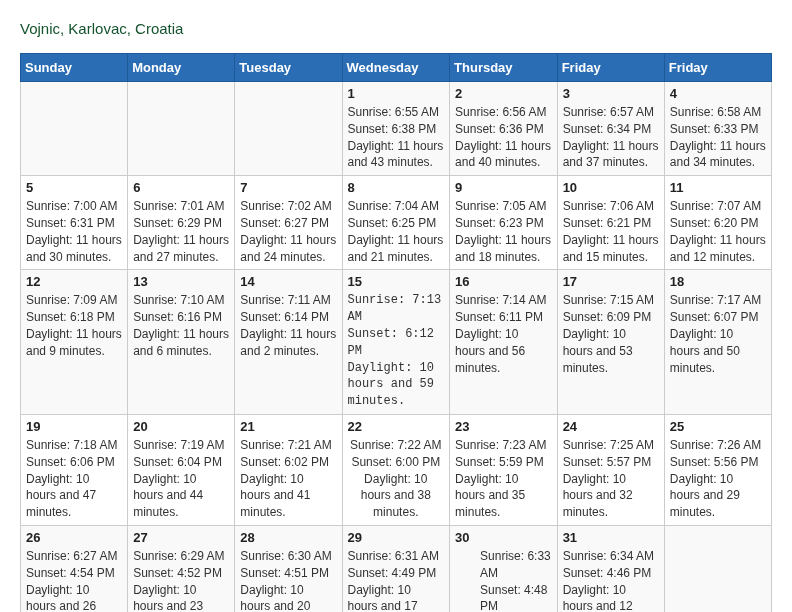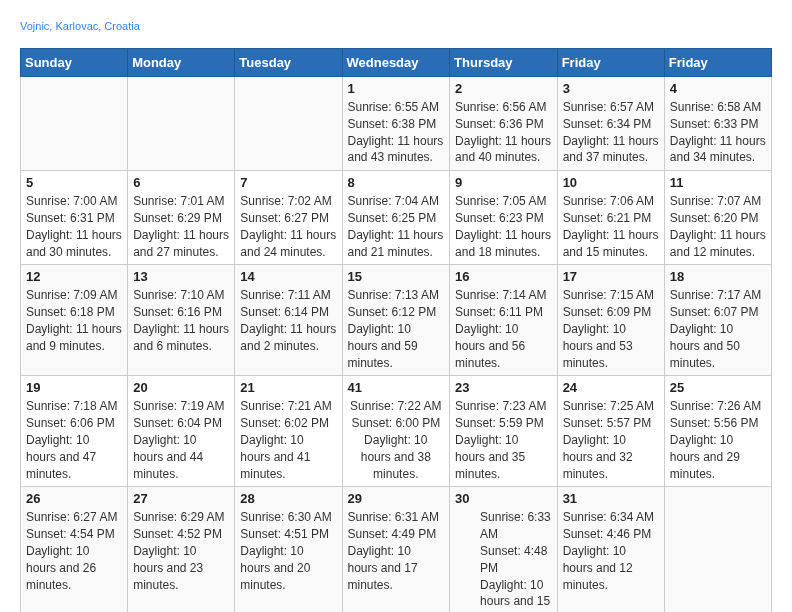--- a/index.html
+++ b/index.html
@@ -36,22 +36,22 @@
     }
     .title-block {
       text-align: right;
     }
     .month-title {
       font-size: 36px;
       font-weight: bold;
       color: #222;
     }
     .location {
-      font-size: 11px;
-      color: #3b82f6;
+      font-size: 15px;
+      color: #14532d;
     }
     table {
       width: 100%;
       border-collapse: collapse;
       font-size: 11px;
     }
     thead tr th {
       background-color: #2a6db5;
       color: #fff;
       padding: 6px 4px;
@@ -195,21 +195,21 @@
 Daylight: 11 hours and 6 minutes.</div>
         </td>
         <td>
           <div class="day-num">14</div>
           <div class="day-info" style="white-space: pre-line;">Sunrise: 7:11 AM
 Sunset: 6:14 PM
 Daylight: 11 hours and 2 minutes.</div>
         </td>
         <td>
           <div class="day-num">15</div>
-          <div class="day-info" style="white-space: pre-line;">Sunrise: 7:13 AM
+          <div class="day-info" style="white-space: pre-line; font-family: Liberation Mono, monospace;">Sunrise: 7:13 AM
 Sunset: 6:12 PM
 Daylight: 10 hours and 59 minutes.</div>
         </td>
         <td>
           <div class="day-num">16</div>
           <div class="day-info" style="white-space: pre-line;">Sunrise: 7:14 AM
 Sunset: 6:11 PM
 Daylight: 10 hours and 56 minutes.</div>
         </td>
         <td>
@@ -238,21 +238,21 @@
 Sunset: 6:04 PM
 Daylight: 10 hours and 44 minutes.</div>
         </td>
         <td>
           <div class="day-num">21</div>
           <div class="day-info" style="white-space: pre-line;">Sunrise: 7:21 AM
 Sunset: 6:02 PM
 Daylight: 10 hours and 41 minutes.</div>
         </td>
         <td>
-          <div class="day-num">41</div>
+          <div class="day-num">22</div>
           <div class="day-info" style="white-space: pre-line; text-align: center;">Sunrise: 7:22 AM
 Sunset: 6:00 PM
 Daylight: 10 hours and 38 minutes.</div>
         </td>
         <td>
           <div class="day-num">23</div>
           <div class="day-info" style="white-space: pre-line;">Sunrise: 7:23 AM
 Sunset: 5:59 PM
 Daylight: 10 hours and 35 minutes.</div>
         </td>

